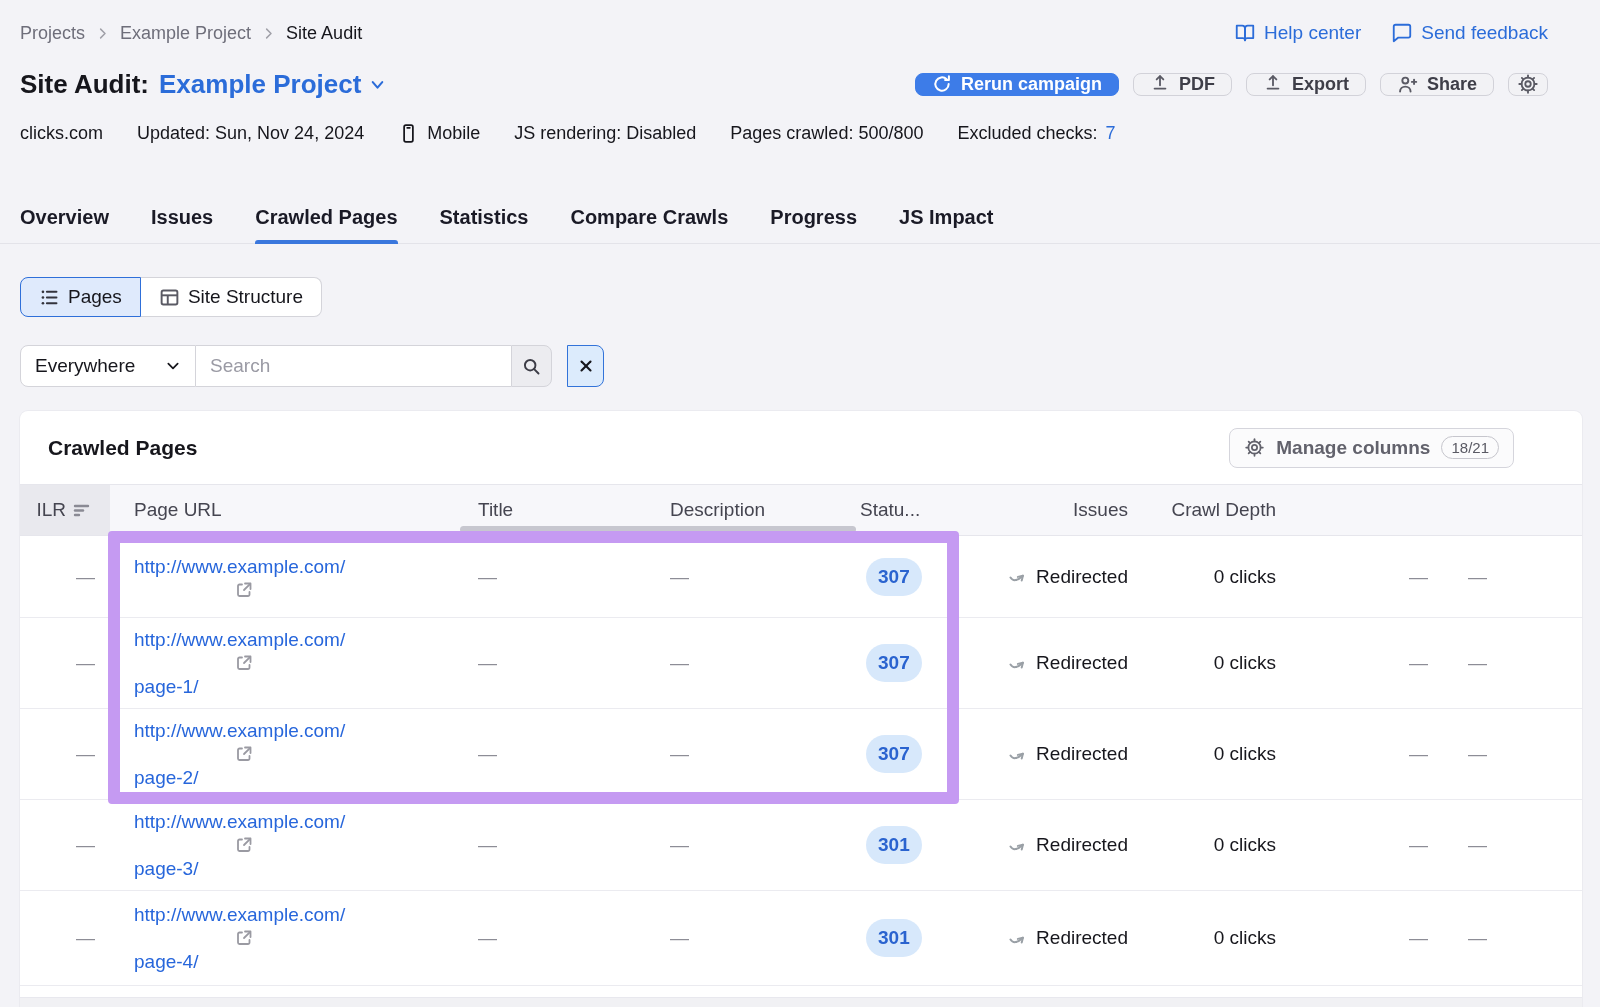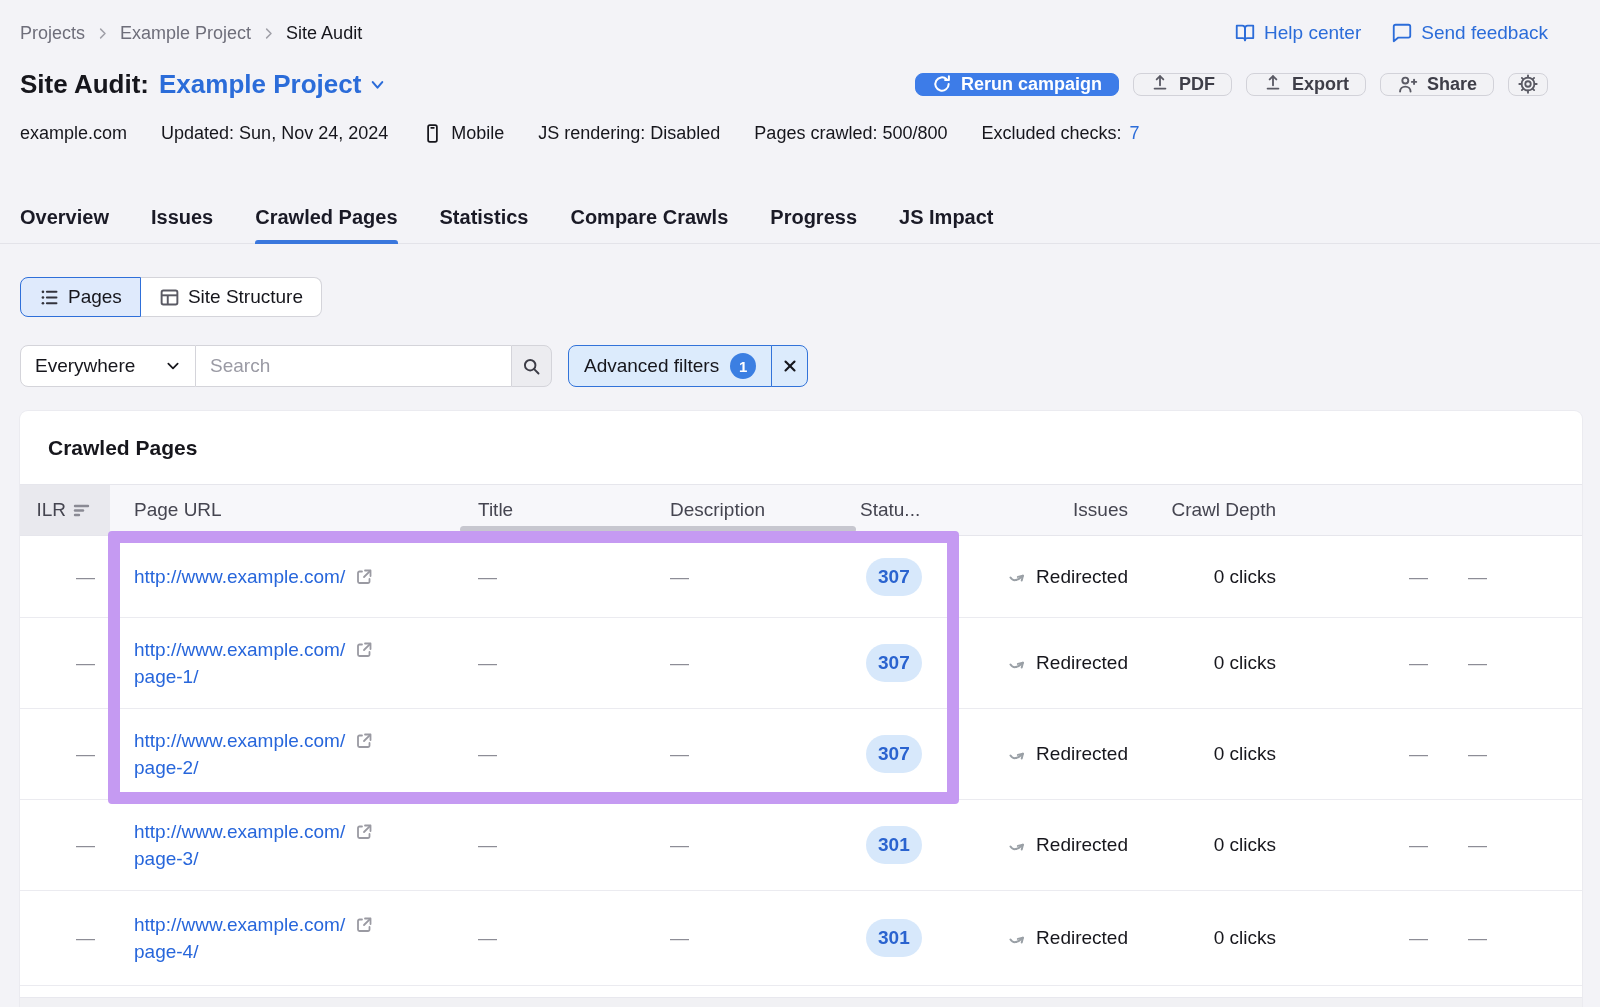--- a/index.html
+++ b/index.html
@@ -91,21 +91,21 @@
   .hc-canon { padding-left: 23px; }
   .hscrollbar { position: absolute; left: 440px; bottom: 2px; width: 396px; height: 7px;
                 border-radius: 4px; background: #c7c7cf; cursor: pointer; }
 
   .trow { border-bottom: 1px solid #ebebf0; font-size: 19px; }
   .trow .cell { display: flex; align-items: center; }
   .h82 { height: 82px; } .h91 { height: 91px; } .h95 { height: 95px; }
   .dash { color: #8d8d96; }
   .c-ilr { justify-content: flex-end; padding-right: 15px; }
   .c-url { padding-left: 24px; }
-  .url-line { display: flex; align-items: center; }
+  .url-line { display: flex; align-items: center; flex-direction: column; }
   .url-link { color: #2766db; text-decoration: none; font-size: 19px; line-height: 27px; cursor: pointer; }
   .url-l2:empty { display: none; }
   .ext { margin-left: 9px; display: flex; align-items: center; cursor: pointer; }
   .c-title { padding-left: 8px; }
   .c-desc { padding-left: 5px; }
   .c-status { padding-left: 11px; }
   .badge { min-width: 55px; height: 38px; border-radius: 19px; background: #d7e8fb; color: #2a63cf;
            font-weight: 700; display: flex; align-items: center; justify-content: center; padding: 0 12px; }
   .c-issues { justify-content: flex-end; padding-right: 17px; gap: 7px; }
   .c-depth { justify-content: flex-end; padding-right: 14px; }
@@ -230,21 +230,21 @@
                 <line x1="5.3" y1="18.7" x2="7" y2="17"></line>
                 <line x1="17" y1="7" x2="18.7" y2="5.3"></line>
               </g>
             </svg>
         </span>
       </button>
     </div>
   </div>
 
   <div class="row3">
-    <span class="meta-item">example.com</span>
+    <span class="meta-item">clicks.com</span>
     <span class="meta-item">Updated: Sun, Nov 24, 2024</span>
     <span class="meta-item">
       <span>
         <svg width="21" height="21" viewBox="0 0 24 24" fill="none" stroke="#16161c" stroke-width="2" stroke-linecap="round" stroke-linejoin="round">
             <rect x="7" y="2.5" width="10" height="19" rx="2"></rect>
             <line x1="10.5" y1="5.5" x2="13.5" y2="5.5"></line>
           </svg>
       </span>
       <span>Mobile</span>
     </span>
@@ -310,39 +310,55 @@
     <input class="search-input" placeholder="Search" style="">
     <div class="search-btn">
       <span>
         <svg width="21" height="21" viewBox="0 0 24 24" fill="none" stroke="#3c3c46" stroke-width="2.2" stroke-linecap="round">
             <circle cx="10.5" cy="10.5" r="6"></circle>
             <line x1="15" y1="15" x2="20" y2="20"></line>
           </svg>
       </span>
     </div>
     <div class="adv-group">
-      <div class="adv-main">
-        <span>Advanced filters</span>
-        <span class="adv-count">1</span>
-      </div>
       <div class="adv-close">
         <span>
           <svg width="18" height="18" viewBox="0 0 24 24" fill="none" stroke="#16161c" stroke-width="2.8" stroke-linecap="round">
               <line x1="6" y1="6" x2="18" y2="18"></line>
               <line x1="18" y1="6" x2="6" y2="18"></line>
             </svg>
         </span>
       </div>
     </div>
   </div>
 </div>
 
 <div class="card">
   <div class="card-head">
     <div class="card-title">Crawled Pages</div>
+    <div class="manage-btn">
+      <span>
+        <svg width="21" height="21" viewBox="0 0 24 24" fill="none" stroke="#62626c" stroke-width="2">
+            <circle cx="12" cy="12" r="3"></circle>
+            <circle cx="12" cy="12" r="7"></circle>
+            <g stroke-linecap="round">
+              <line x1="12" y1="2.5" x2="12" y2="5"></line>
+              <line x1="12" y1="19" x2="12" y2="21.5"></line>
+              <line x1="2.5" y1="12" x2="5" y2="12"></line>
+              <line x1="19" y1="12" x2="21.5" y2="12"></line>
+              <line x1="5.3" y1="5.3" x2="7" y2="7"></line>
+              <line x1="17" y1="17" x2="18.7" y2="18.7"></line>
+              <line x1="5.3" y1="18.7" x2="7" y2="17"></line>
+              <line x1="17" y1="7" x2="18.7" y2="5.3"></line>
+            </g>
+          </svg>
+      </span>
+      <span>Manage columns</span>
+      <span class="count-pill">18/21</span>
+    </div>
   </div>
 
   <div class="grid thead">
     <div class="cell hc-ilr">
       <span>ILR</span>
       <span>
         <svg width="17" height="15" viewBox="0 0 17 15" fill="none" stroke="#8a8a94" stroke-width="2.4" stroke-linecap="round">
             <line x1="2" y1="3" x2="15" y2="3"></line>
             <line x1="2" y1="7.5" x2="10" y2="7.5"></line>
             <line x1="2" y1="12" x2="6" y2="12"></line>

